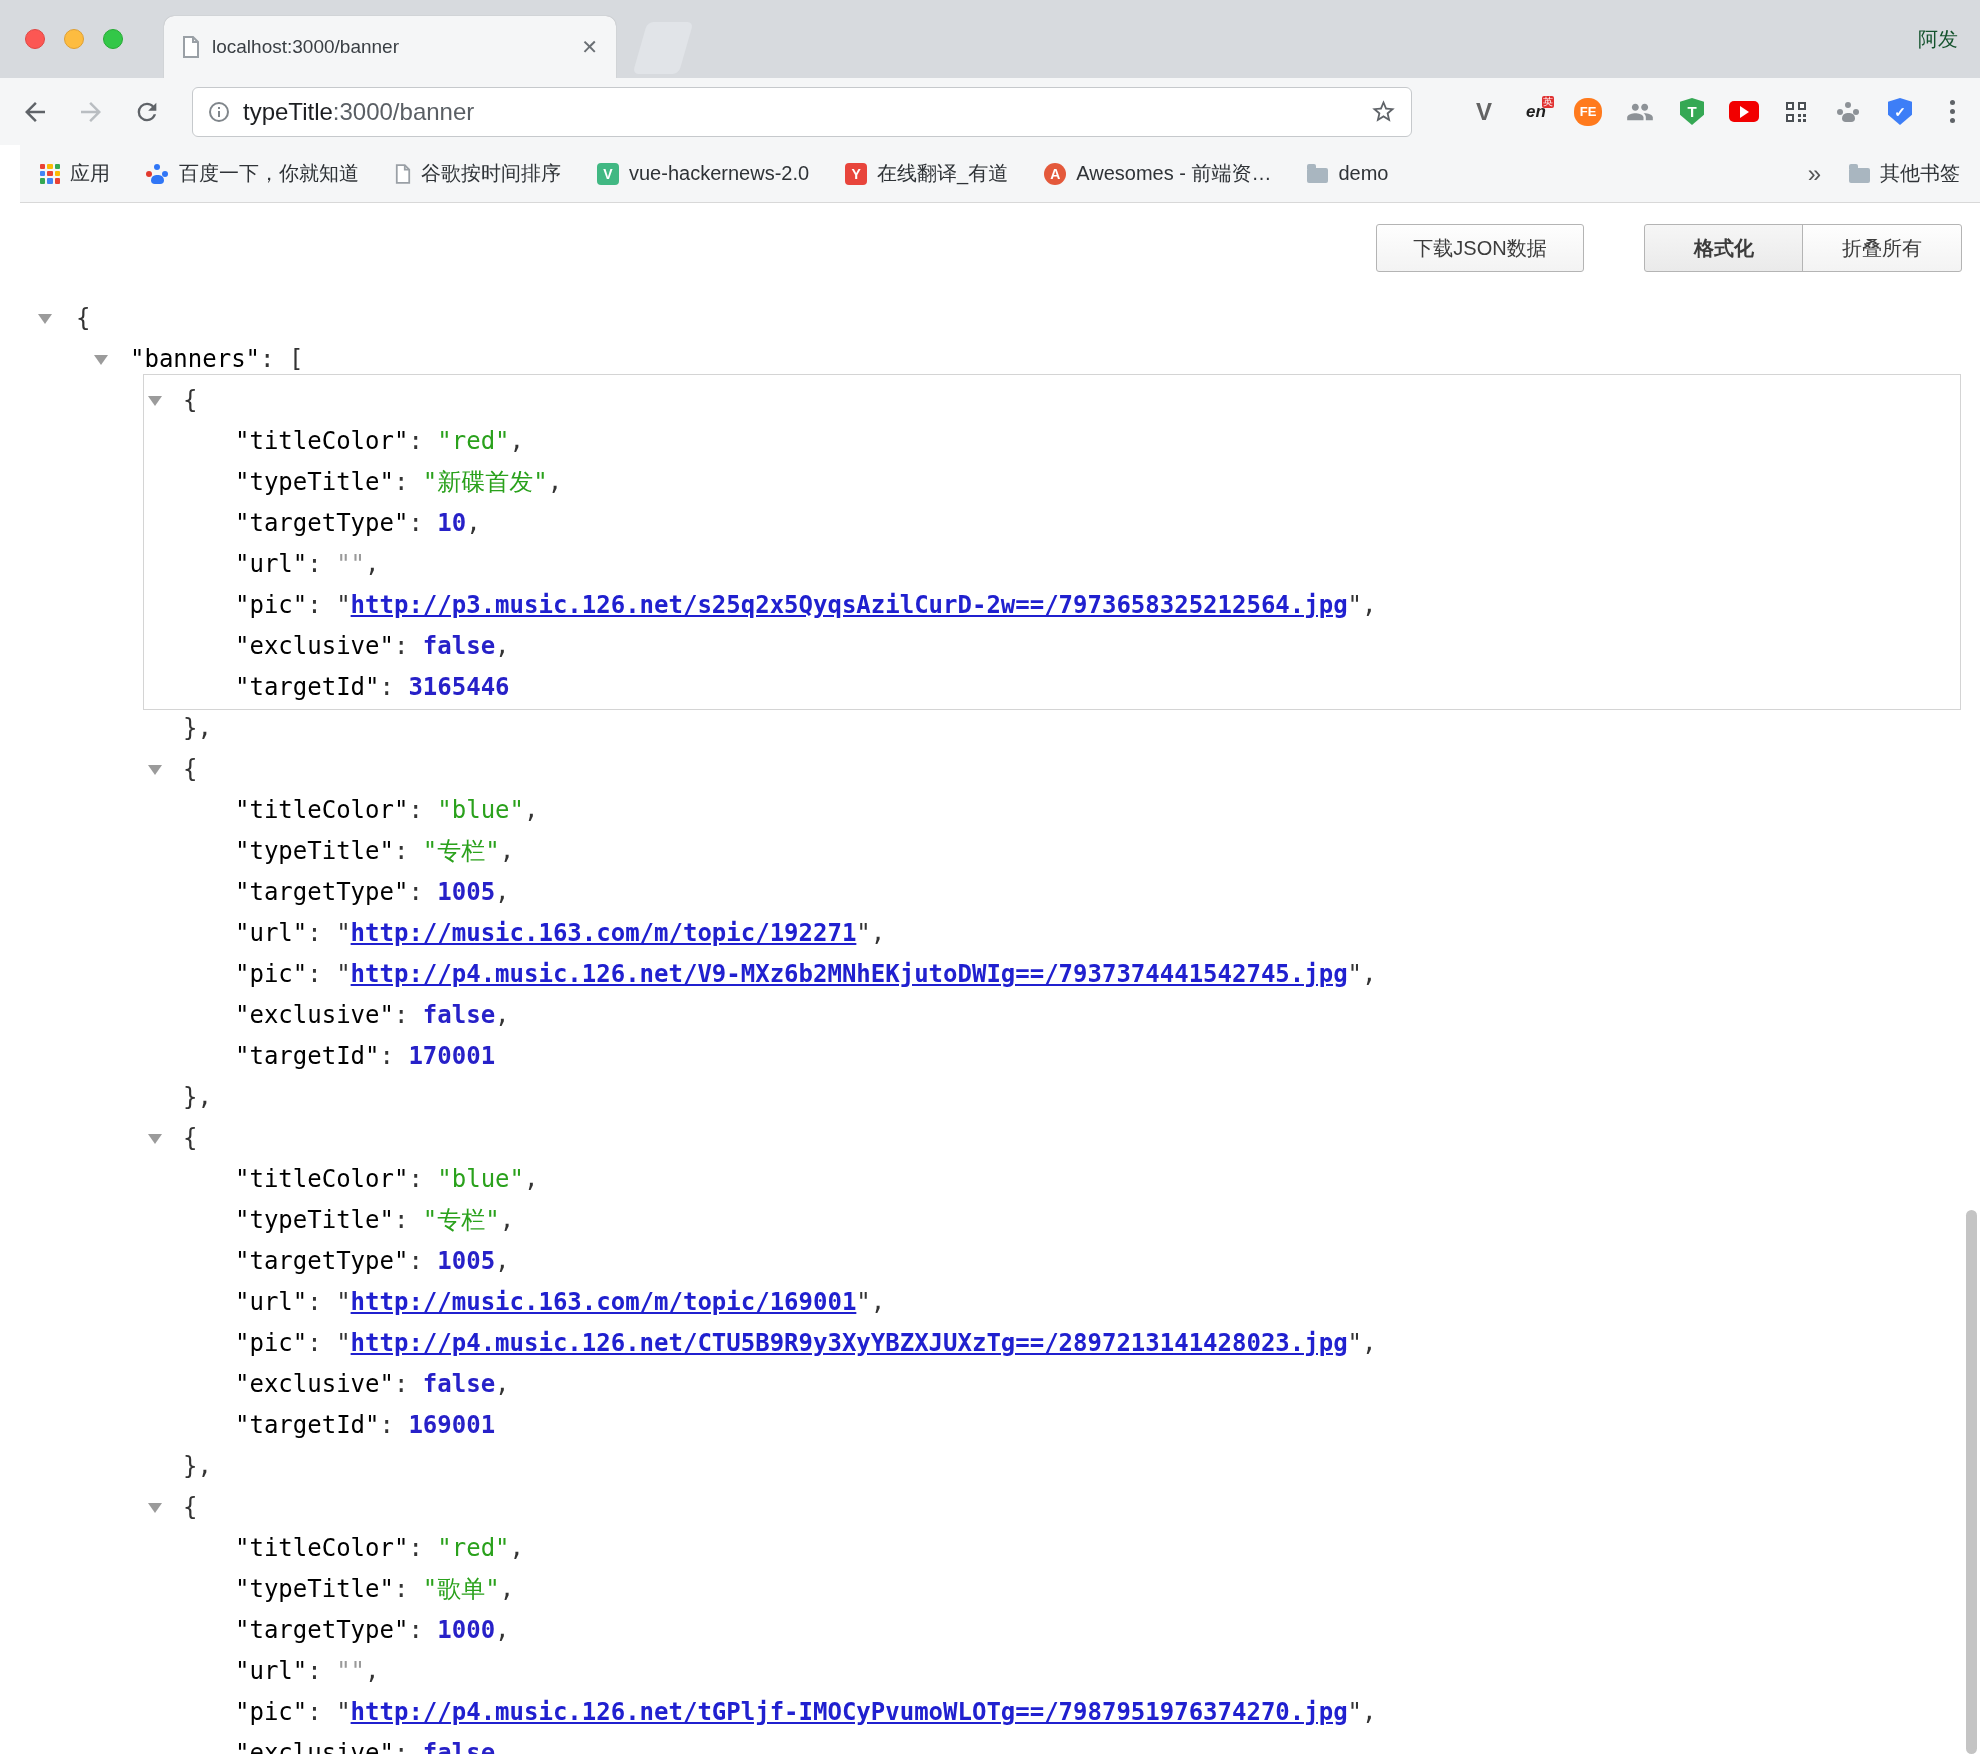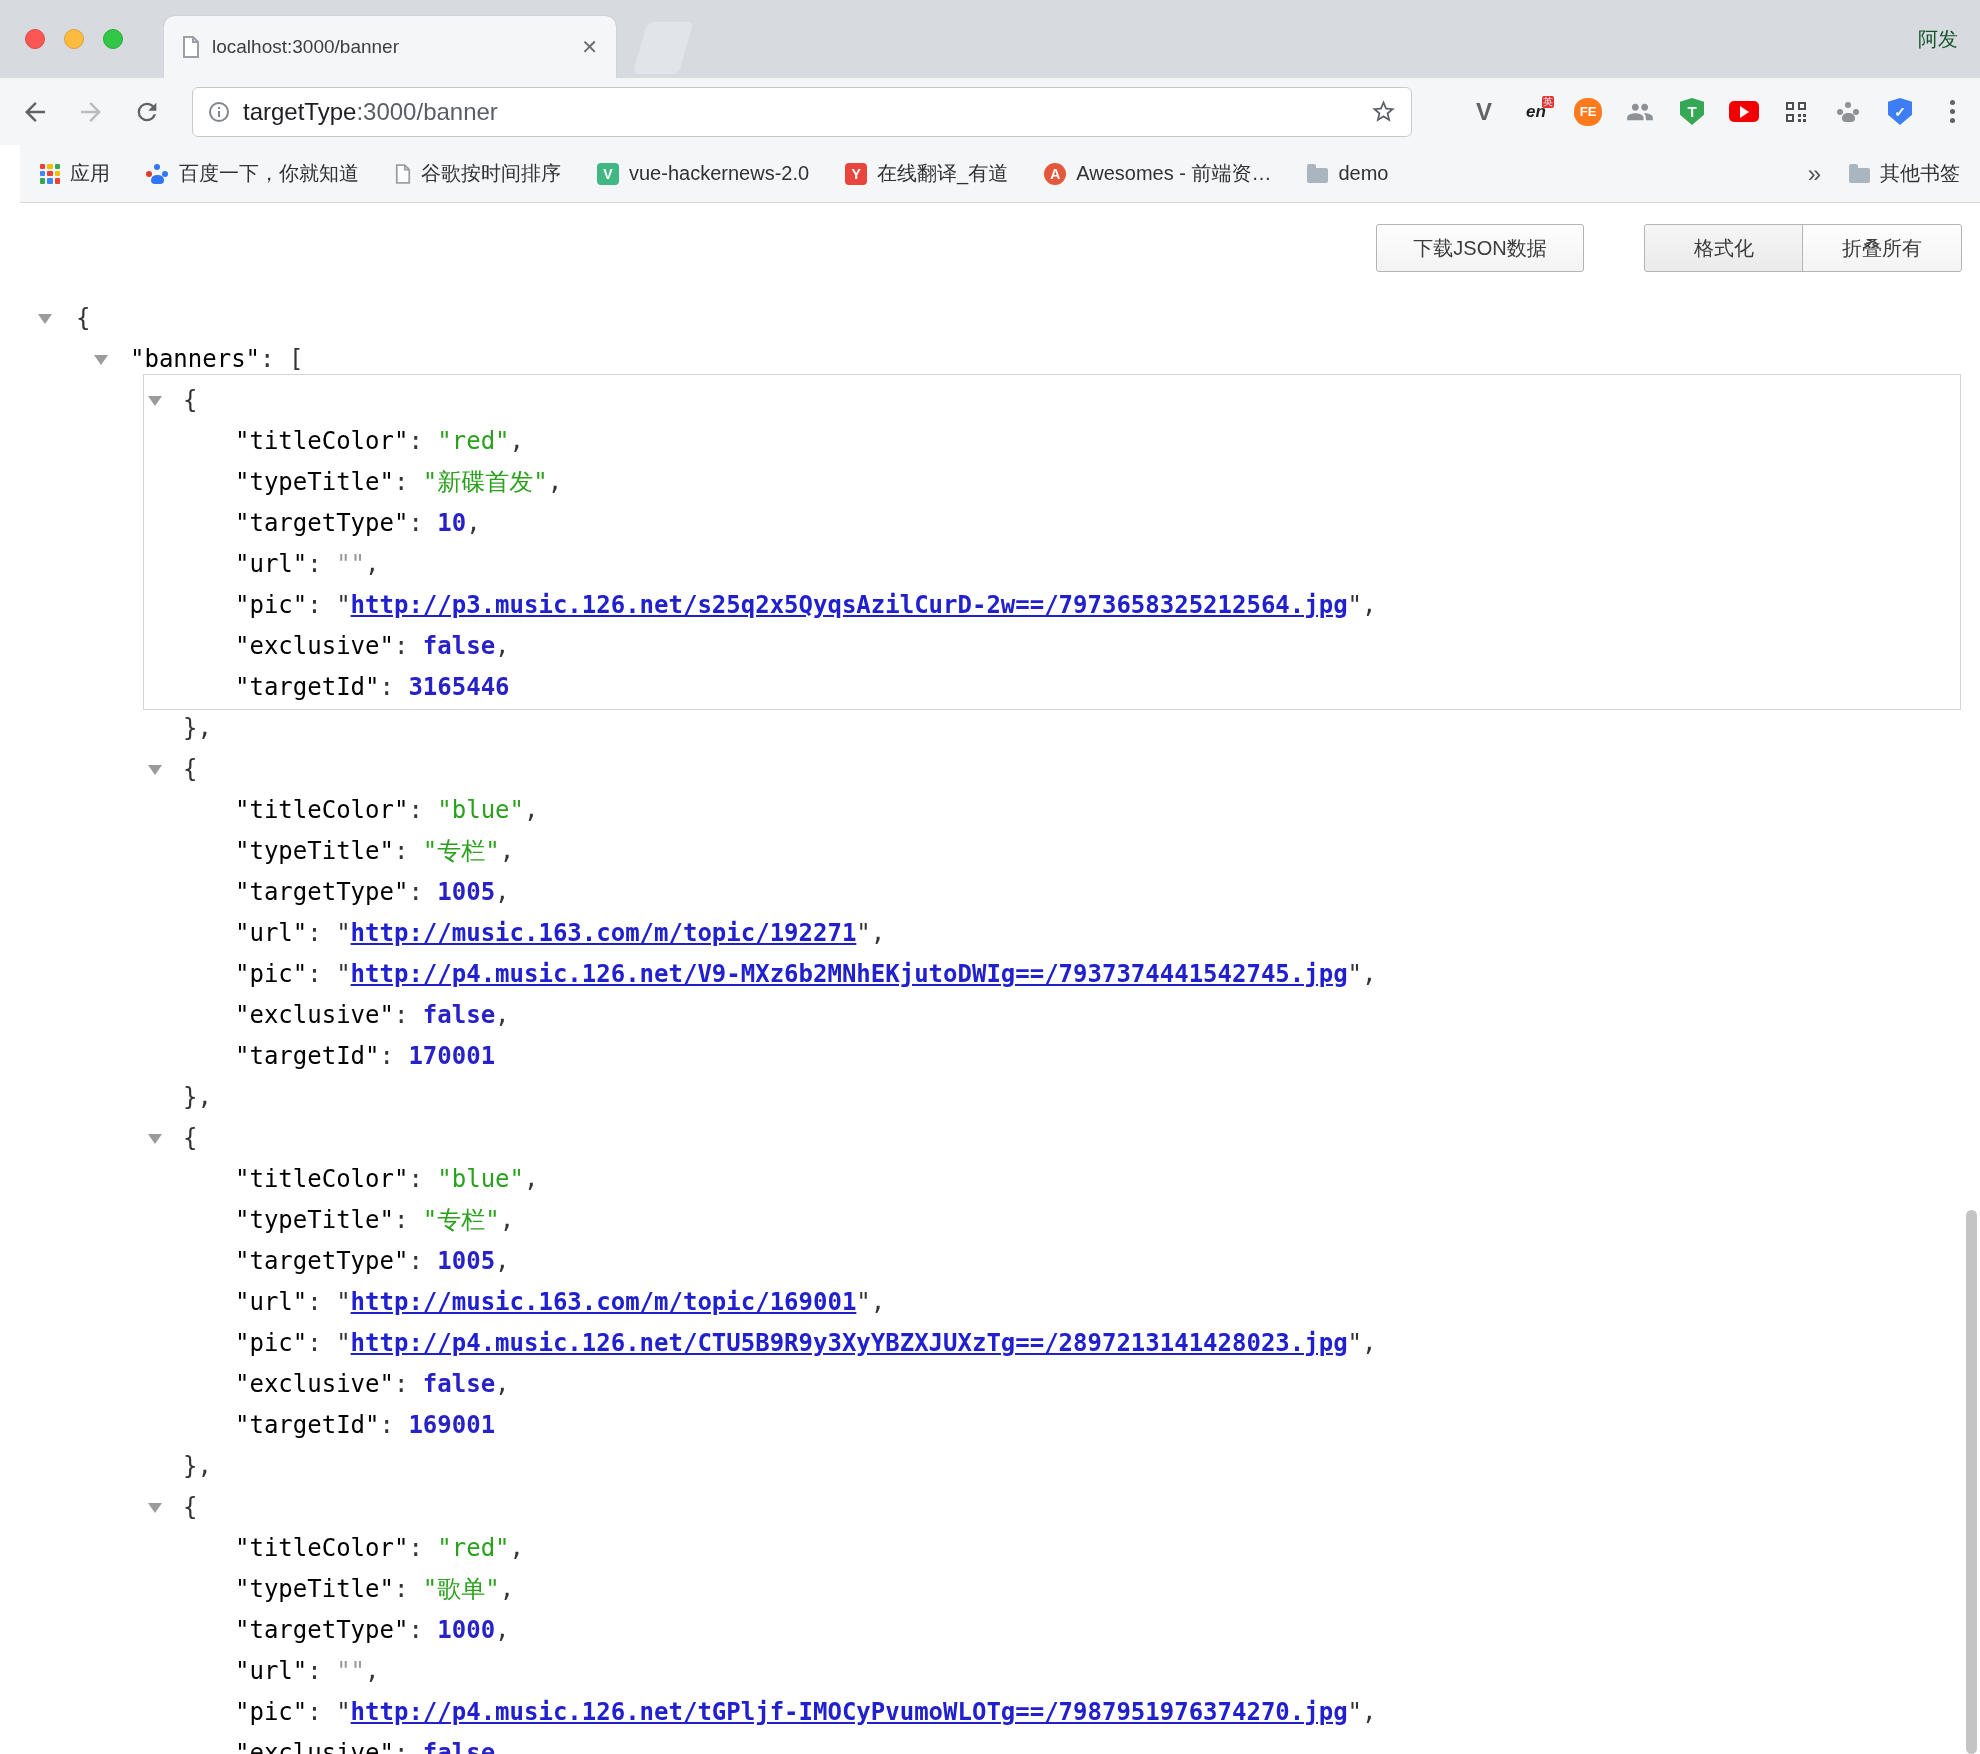--- a/index.html
+++ b/index.html
@@ -88,21 +88,21 @@
   .bm-right{margin-left:auto;display:flex;align-items:center;gap:28px;}
   .chev{font-size:24px;color:#555;cursor:pointer;}
 
   
   .content{position:relative;width:100%;height:1551px;background:#fff;}
   .btn{position:absolute;height:48px;border:1px solid #b4b4b4;
     background:linear-gradient(#fefefe,#f3f3f3);font-size:20px;color:#3c3c3c;display:flex;
     align-items:center;justify-content:center;cursor:pointer;}
   #btn-download{left:1376px;top:21px;width:208px;border-radius:3px;}
   #btn-format{left:1644px;top:21px;width:160px;border-radius:3px 0 0 3px;
-    background:linear-gradient(#f6f6f6,#eaeaea);}
+    background:linear-gradient(#f6f6f6,#eaeaea);font-weight:bold;}
   #btn-collapse{left:1803px;top:21px;width:160px;border-radius:0 3px 3px 0;margin-left:-1px;}
 
   
   #json-tree{position:absolute;left:0;top:95px;right:17px;}
   .jline{position:relative;height:41px;line-height:41px;white-space:pre;
     font-family:"DejaVu Sans Mono","Liberation Mono",monospace;font-size:24px;color:#333;}
   .tri{position:absolute;top:16px;width:0;height:0;border-left:7px solid transparent;
     border-right:7px solid transparent;border-top:10px solid #9b9b9b;cursor:pointer;}
   .k{color:#000;}
   .p{color:#333;}
@@ -153,21 +153,21 @@
     <span class="navbtn">
       <svg width="28" height="28" viewBox="0 0 24 24">
         <path fill="#5f6368" d="M17.65 6.35C16.2 4.9 14.21 4 12 4A8 8 0 0 0 4 12a8 8 0 0 0 8 8c3.73 0 6.84-2.55 7.73-6h-2.08A6 6 0 0 1 12 18a6 6 0 0 1-6-6 6 6 0 0 1 6-6c1.66 0 3.14.69 4.22 1.78L13 11h7V4l-2.35 2.35z"></path>
       </svg>
     </span>
 
     <div class="omnibox">
       <svg width="24" height="24" viewBox="0 0 24 24">
         <path fill="#80868b" d="M12 2a10 10 0 1 0 0 20 10 10 0 0 0 0-20zm0 18a8 8 0 1 1 0-16 8 8 0 0 1 0 16zm-1-11h2V7h-2v2zm0 8h2v-6h-2v6z"></path>
       </svg>
-      <span class="url"><span class="host">targetType</span><span class="rest">:3000/banner</span></span>
+      <span class="url"><span class="host">typeTitle</span><span class="rest">:3000/banner</span></span>
       <svg width="27" height="27" viewBox="0 0 24 24">
         <path fill="#5f6368" d="M22 9.24l-7.19-.62L12 2 9.19 8.63 2 9.24l5.46 4.73L5.82 21 12 17.27 18.18 21l-1.63-7.03L22 9.24zM12 15.4l-3.76 2.27 1-4.28-3.32-2.88 4.38-.38L12 6.1l1.71 4.04 4.38.38-3.32 2.88 1 4.28L12 15.4z"></path>
       </svg>
     </div>
 
     <div class="ext-row">
       <span class="ext">
           <span class="vletter">V</span>
         </span>
       <span class="ext">

